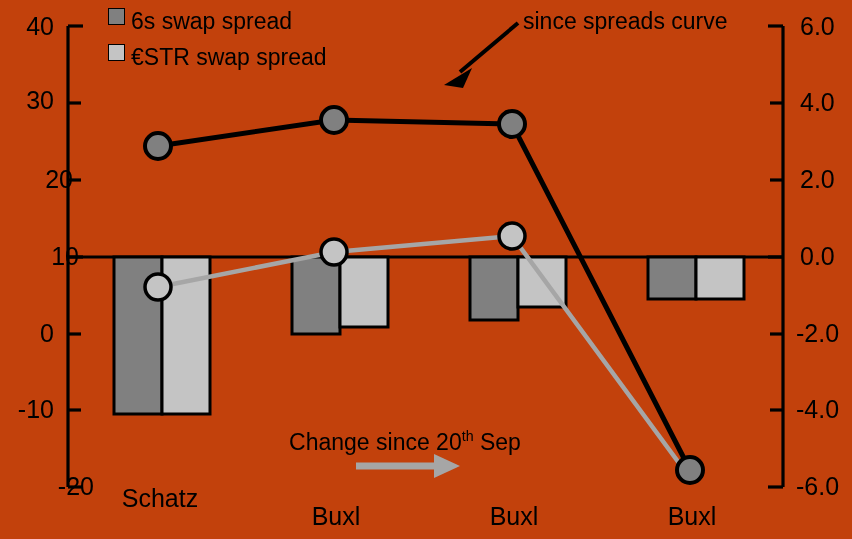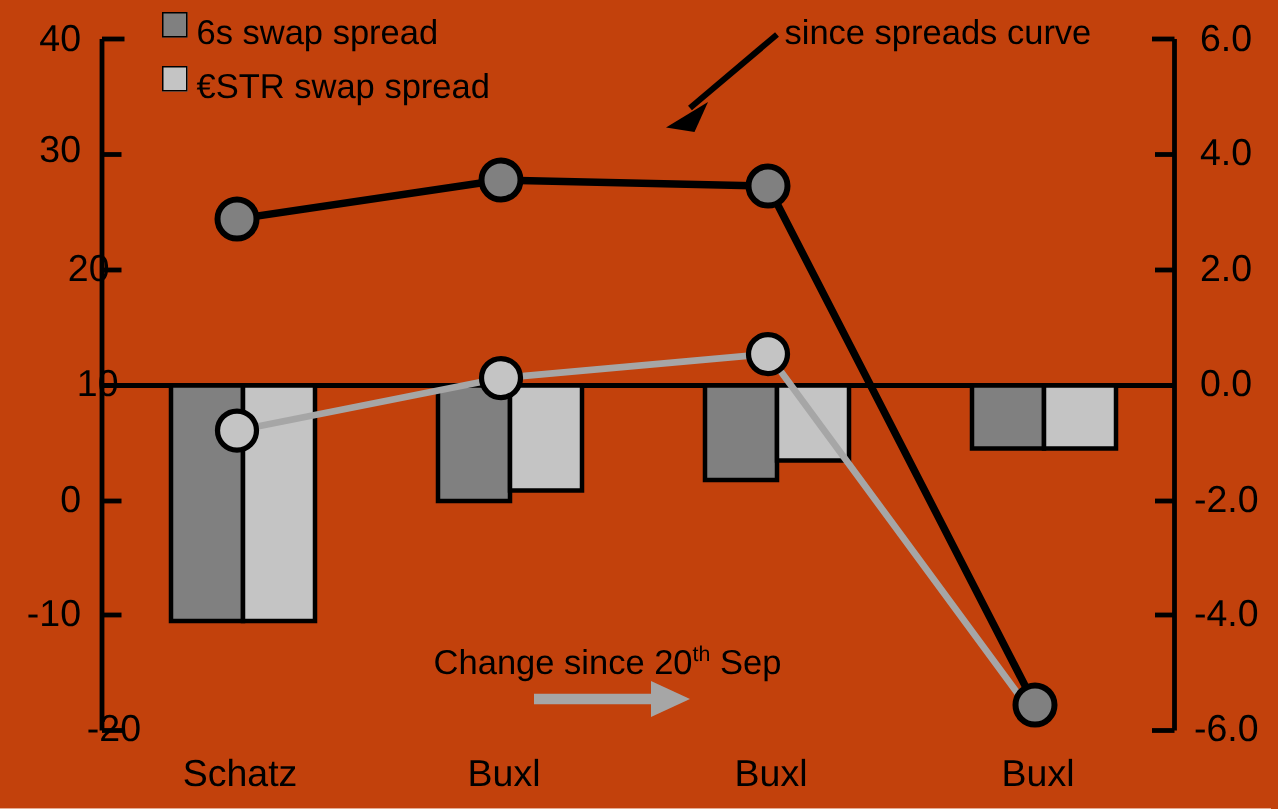--- a/index.html
+++ b/index.html
@@ -30,21 +30,21 @@
   <div class="axis-tick-label left-tick" style="top:474px;width:54px;left:0;padding-left:40px;">-20</div>
 
   <div class="axis-tick-label right-tick" style="top:14px;left:800px;width:54px;">6.0</div>
   <div class="axis-tick-label right-tick" style="top:90px;left:800px;width:54px;">4.0</div>
   <div class="axis-tick-label right-tick" style="top:167px;left:800px;width:54px;">2.0</div>
   <div class="axis-tick-label right-tick" style="top:244px;left:800px;width:54px;">0.0</div>
   <div class="axis-tick-label right-tick" style="top:321px;left:796px;width:58px;">-2.0</div>
   <div class="axis-tick-label right-tick" style="top:397px;left:796px;width:58px;">-4.0</div>
   <div class="axis-tick-label right-tick" style="top:474px;left:796px;width:58px;">-6.0</div>
 
-  <div class="cat-label" style="left:105px;top:502px;width:110px;text-align:center;">Schatz</div>
+  <div class="cat-label" style="left:105px;top:484px;width:110px;text-align:center;">Schatz</div>
   <div class="cat-label" style="left:281px;top:502px;width:110px;">Buxl</div>
   <div class="cat-label" style="left:459px;top:502px;width:110px;">Buxl</div>
   <div class="cat-label" style="left:637px;top:502px;width:110px;">Buxl</div>
 
   <div class="legend-item" style="left:108px;top:8px;">
     <span class="legend-swatch" style="background:#808080;"></span>
     <span>6s swap spread</span>
   </div>
   <div class="legend-item" style="left:108px;top:44px;">
     <span class="legend-swatch" style="background:#c4c4c4;"></span>

